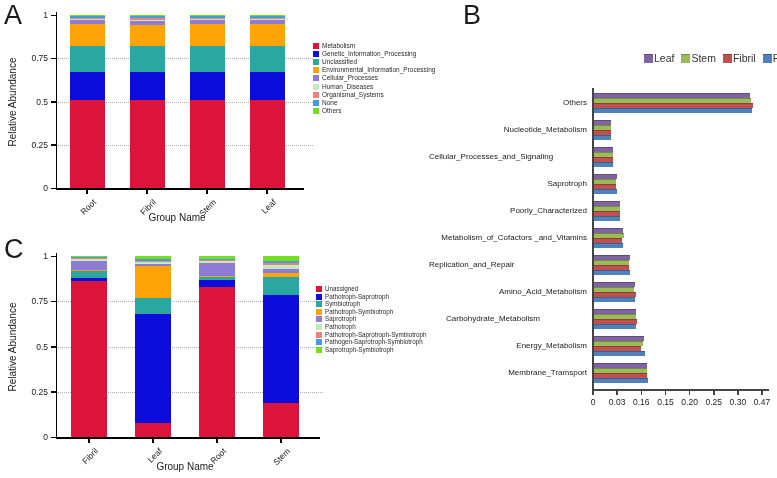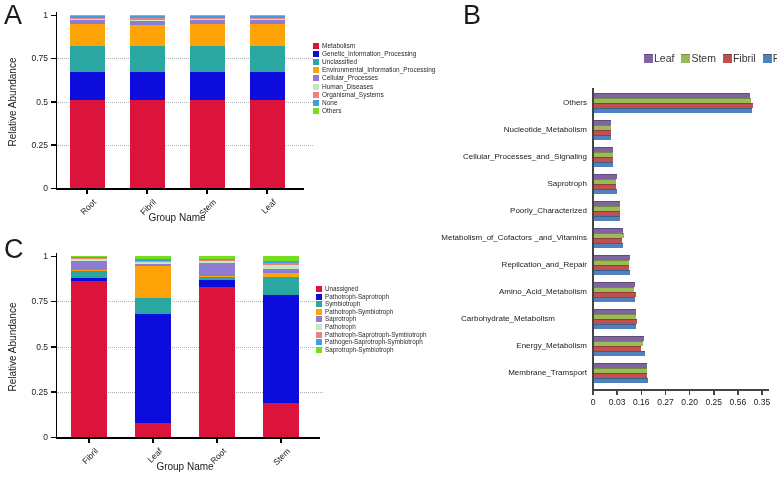--- a/index.html
+++ b/index.html
@@ -106,70 +106,70 @@
   <div id="chartB" class="chart-layer">
       <div style="position: absolute; left: 592px; top: 88px; width: 1.5px; height: 302.5px; background: rgb(68, 68, 68);"></div>
       <div style="position: absolute; left: 592px; top: 389px; width: 177.05px; height: 1.5px; background: rgb(68, 68, 68);"></div>
       <div style="position: absolute; left: 592.25px; top: 390.5px; width: 1.5px; height: 4.5px; background: rgb(68, 68, 68);"></div>
       <div style="position: absolute; left: 577px; top: 397px; width: 32px; text-align: center; font-size: 8.5px; color: rgb(26, 26, 26);">0</div>
       <div style="position: absolute; left: 616.4px; top: 390.5px; width: 1.5px; height: 4.5px; background: rgb(68, 68, 68);"></div>
       <div style="position: absolute; left: 601.15px; top: 397px; width: 32px; text-align: center; font-size: 8.5px; color: rgb(26, 26, 26);">0.03</div>
       <div style="position: absolute; left: 640.55px; top: 390.5px; width: 1.5px; height: 4.5px; background: rgb(68, 68, 68);"></div>
       <div style="position: absolute; left: 625.3px; top: 397px; width: 32px; text-align: center; font-size: 8.5px; color: rgb(26, 26, 26);">0.16</div>
       <div style="position: absolute; left: 664.7px; top: 390.5px; width: 1.5px; height: 4.5px; background: rgb(68, 68, 68);"></div>
-      <div style="position: absolute; left: 649.45px; top: 397px; width: 32px; text-align: center; font-size: 8.5px; color: rgb(26, 26, 26);">0.27</div>
+      <div style="position: absolute; left: 649.45px; top: 397px; width: 32px; text-align: center; font-size: 8.5px; color: rgb(26, 26, 26);">0.15</div>
       <div style="position: absolute; left: 688.85px; top: 390.5px; width: 1.5px; height: 4.5px; background: rgb(68, 68, 68);"></div>
       <div style="position: absolute; left: 673.6px; top: 397px; width: 32px; text-align: center; font-size: 8.5px; color: rgb(26, 26, 26);">0.20</div>
       <div style="position: absolute; left: 713px; top: 390.5px; width: 1.5px; height: 4.5px; background: rgb(68, 68, 68);"></div>
       <div style="position: absolute; left: 697.75px; top: 397px; width: 32px; text-align: center; font-size: 8.5px; color: rgb(26, 26, 26);">0.25</div>
       <div style="position: absolute; left: 737.15px; top: 390.5px; width: 1.5px; height: 4.5px; background: rgb(68, 68, 68);"></div>
-      <div style="position: absolute; left: 721.9px; top: 397px; width: 32px; text-align: center; font-size: 8.5px; color: rgb(26, 26, 26);">0.56</div>
+      <div style="position: absolute; left: 721.9px; top: 397px; width: 32px; text-align: center; font-size: 8.5px; color: rgb(26, 26, 26);">0.30</div>
       <div style="position: absolute; left: 761.3px; top: 390.5px; width: 1.5px; height: 4.5px; background: rgb(68, 68, 68);"></div>
-      <div style="position: absolute; left: 746.05px; top: 397px; width: 32px; text-align: center; font-size: 8.5px; color: rgb(26, 26, 26);">0.35</div>
+      <div style="position: absolute; left: 746.05px; top: 397px; width: 32px; text-align: center; font-size: 8.5px; color: rgb(26, 26, 26);">0.47</div>
       <div style="position: absolute; left: 429px; top: 98px; width: 158px; text-align: right; font-size: 8px; color: rgb(26, 26, 26); white-space: nowrap;">Others</div>
       <div style="position: absolute; left: 593.5px; top: 93.4px; width: 156.975px; height: 4.8px; background: rgb(128, 100, 162); box-shadow: rgba(0, 0, 0, 0.25) 0px 1px 0px inset;"></div>
       <div style="position: absolute; left: 593.5px; top: 98.2px; width: 157.941px; height: 4.8px; background: rgb(155, 187, 89); box-shadow: rgba(0, 0, 0, 0.25) 0px 1px 0px inset;"></div>
       <div style="position: absolute; left: 593.5px; top: 103px; width: 159.39px; height: 4.8px; background: rgb(192, 80, 77); box-shadow: rgba(0, 0, 0, 0.25) 0px 1px 0px inset;"></div>
       <div style="position: absolute; left: 593.5px; top: 107.8px; width: 158.424px; height: 4.8px; background: rgb(79, 129, 189); box-shadow: rgba(0, 0, 0, 0.25) 0px 1px 0px inset;"></div>
       <div style="position: absolute; left: 429px; top: 125px; width: 158px; text-align: right; font-size: 8px; color: rgb(26, 26, 26); white-space: nowrap;">Nucleotide_Metabolism</div>
       <div style="position: absolute; left: 593.5px; top: 120.4px; width: 17.388px; height: 4.8px; background: rgb(128, 100, 162); box-shadow: rgba(0, 0, 0, 0.25) 0px 1px 0px inset;"></div>
       <div style="position: absolute; left: 593.5px; top: 125.2px; width: 17.388px; height: 4.8px; background: rgb(155, 187, 89); box-shadow: rgba(0, 0, 0, 0.25) 0px 1px 0px inset;"></div>
       <div style="position: absolute; left: 593.5px; top: 130px; width: 17.388px; height: 4.8px; background: rgb(192, 80, 77); box-shadow: rgba(0, 0, 0, 0.25) 0px 1px 0px inset;"></div>
       <div style="position: absolute; left: 593.5px; top: 134.8px; width: 17.388px; height: 4.8px; background: rgb(79, 129, 189); box-shadow: rgba(0, 0, 0, 0.25) 0px 1px 0px inset;"></div>
-      <div style="position: absolute; left: 429px; top: 152px; width: 158px; text-align: right; font-size: 8px; color: rgb(26, 26, 26); white-space: nowrap;">Cellular_Processes_and_Signaling</div>
+      <div style="position: absolute; left: 429px; top: 152px; width: 158px; text-align: left; font-size: 8px; color: rgb(26, 26, 26); white-space: nowrap;">Cellular_Processes_and_Signaling</div>
       <div style="position: absolute; left: 593.5px; top: 147.4px; width: 19.32px; height: 4.8px; background: rgb(128, 100, 162); box-shadow: rgba(0, 0, 0, 0.25) 0px 1px 0px inset;"></div>
       <div style="position: absolute; left: 593.5px; top: 152.2px; width: 19.32px; height: 4.8px; background: rgb(155, 187, 89); box-shadow: rgba(0, 0, 0, 0.25) 0px 1px 0px inset;"></div>
       <div style="position: absolute; left: 593.5px; top: 157px; width: 19.32px; height: 4.8px; background: rgb(192, 80, 77); box-shadow: rgba(0, 0, 0, 0.25) 0px 1px 0px inset;"></div>
       <div style="position: absolute; left: 593.5px; top: 161.8px; width: 19.803px; height: 4.8px; background: rgb(79, 129, 189); box-shadow: rgba(0, 0, 0, 0.25) 0px 1px 0px inset;"></div>
       <div style="position: absolute; left: 429px; top: 179px; width: 158px; text-align: right; font-size: 8px; color: rgb(26, 26, 26); white-space: nowrap;">Saprotroph</div>
       <div style="position: absolute; left: 593.5px; top: 174.4px; width: 23.184px; height: 4.8px; background: rgb(128, 100, 162); box-shadow: rgba(0, 0, 0, 0.25) 0px 1px 0px inset;"></div>
       <div style="position: absolute; left: 593.5px; top: 179.2px; width: 22.701px; height: 4.8px; background: rgb(155, 187, 89); box-shadow: rgba(0, 0, 0, 0.25) 0px 1px 0px inset;"></div>
       <div style="position: absolute; left: 593.5px; top: 184px; width: 22.701px; height: 4.8px; background: rgb(192, 80, 77); box-shadow: rgba(0, 0, 0, 0.25) 0px 1px 0px inset;"></div>
       <div style="position: absolute; left: 593.5px; top: 188.8px; width: 23.184px; height: 4.8px; background: rgb(79, 129, 189); box-shadow: rgba(0, 0, 0, 0.25) 0px 1px 0px inset;"></div>
       <div style="position: absolute; left: 429px; top: 206px; width: 158px; text-align: right; font-size: 8px; color: rgb(26, 26, 26); white-space: nowrap;">Poorly_Characterized</div>
       <div style="position: absolute; left: 593.5px; top: 201.4px; width: 26.565px; height: 4.8px; background: rgb(128, 100, 162); box-shadow: rgba(0, 0, 0, 0.25) 0px 1px 0px inset;"></div>
       <div style="position: absolute; left: 593.5px; top: 206.2px; width: 26.082px; height: 4.8px; background: rgb(155, 187, 89); box-shadow: rgba(0, 0, 0, 0.25) 0px 1px 0px inset;"></div>
       <div style="position: absolute; left: 593.5px; top: 211px; width: 26.082px; height: 4.8px; background: rgb(192, 80, 77); box-shadow: rgba(0, 0, 0, 0.25) 0px 1px 0px inset;"></div>
       <div style="position: absolute; left: 593.5px; top: 215.8px; width: 26.565px; height: 4.8px; background: rgb(79, 129, 189); box-shadow: rgba(0, 0, 0, 0.25) 0px 1px 0px inset;"></div>
       <div style="position: absolute; left: 429px; top: 233px; width: 158px; text-align: right; font-size: 8px; color: rgb(26, 26, 26); white-space: nowrap;">Metabolism_of_Cofactors _and_Vitamins</div>
       <div style="position: absolute; left: 593.5px; top: 228.4px; width: 29.463px; height: 4.8px; background: rgb(128, 100, 162); box-shadow: rgba(0, 0, 0, 0.25) 0px 1px 0px inset;"></div>
       <div style="position: absolute; left: 593.5px; top: 233.2px; width: 30.429px; height: 4.8px; background: rgb(155, 187, 89); box-shadow: rgba(0, 0, 0, 0.25) 0px 1px 0px inset;"></div>
       <div style="position: absolute; left: 593.5px; top: 238px; width: 28.497px; height: 4.8px; background: rgb(192, 80, 77); box-shadow: rgba(0, 0, 0, 0.25) 0px 1px 0px inset;"></div>
       <div style="position: absolute; left: 593.5px; top: 242.8px; width: 29.946px; height: 4.8px; background: rgb(79, 129, 189); box-shadow: rgba(0, 0, 0, 0.25) 0px 1px 0px inset;"></div>
-      <div style="position: absolute; left: 429px; top: 260px; width: 158px; text-align: right; font-size: 8px; color: rgb(26, 26, 26); white-space: nowrap;">Replication_and_Repair</div>
+      <div style="position: absolute; left: 429px; top: 260px; width: 158px; text-align: left; font-size: 8px; color: rgb(26, 26, 26); white-space: nowrap;">Replication_and_Repair</div>
       <div style="position: absolute; left: 593.5px; top: 255.4px; width: 36.225px; height: 4.8px; background: rgb(128, 100, 162); box-shadow: rgba(0, 0, 0, 0.25) 0px 1px 0px inset;"></div>
       <div style="position: absolute; left: 593.5px; top: 260.2px; width: 35.742px; height: 4.8px; background: rgb(155, 187, 89); box-shadow: rgba(0, 0, 0, 0.25) 0px 1px 0px inset;"></div>
       <div style="position: absolute; left: 593.5px; top: 265px; width: 35.742px; height: 4.8px; background: rgb(192, 80, 77); box-shadow: rgba(0, 0, 0, 0.25) 0px 1px 0px inset;"></div>
       <div style="position: absolute; left: 593.5px; top: 269.8px; width: 36.225px; height: 4.8px; background: rgb(79, 129, 189); box-shadow: rgba(0, 0, 0, 0.25) 0px 1px 0px inset;"></div>
       <div style="position: absolute; left: 429px; top: 287px; width: 158px; text-align: right; font-size: 8px; color: rgb(26, 26, 26); white-space: nowrap;">Amino_Acid_Metabolism</div>
       <div style="position: absolute; left: 593.5px; top: 282.4px; width: 41.538px; height: 4.8px; background: rgb(128, 100, 162); box-shadow: rgba(0, 0, 0, 0.25) 0px 1px 0px inset;"></div>
       <div style="position: absolute; left: 593.5px; top: 287.2px; width: 40.572px; height: 4.8px; background: rgb(155, 187, 89); box-shadow: rgba(0, 0, 0, 0.25) 0px 1px 0px inset;"></div>
       <div style="position: absolute; left: 593.5px; top: 292px; width: 42.504px; height: 4.8px; background: rgb(192, 80, 77); box-shadow: rgba(0, 0, 0, 0.25) 0px 1px 0px inset;"></div>
       <div style="position: absolute; left: 593.5px; top: 296.8px; width: 41.538px; height: 4.8px; background: rgb(79, 129, 189); box-shadow: rgba(0, 0, 0, 0.25) 0px 1px 0px inset;"></div>
-      <div style="position: absolute; left: 429px; top: 314px; width: 158px; text-align: center; font-size: 8px; color: rgb(26, 26, 26); white-space: nowrap;">Carbohydrate_Metabolism</div>
+      <div style="position: absolute; left: 446px; top: 314px; width: 158px; text-align: left; font-size: 8px; color: rgb(26, 26, 26); white-space: nowrap;">Carbohydrate_Metabolism</div>
       <div style="position: absolute; left: 593.5px; top: 309.4px; width: 42.987px; height: 4.8px; background: rgb(128, 100, 162); box-shadow: rgba(0, 0, 0, 0.25) 0px 1px 0px inset;"></div>
       <div style="position: absolute; left: 593.5px; top: 314.2px; width: 42.504px; height: 4.8px; background: rgb(155, 187, 89); box-shadow: rgba(0, 0, 0, 0.25) 0px 1px 0px inset;"></div>
       <div style="position: absolute; left: 593.5px; top: 319px; width: 43.953px; height: 4.8px; background: rgb(192, 80, 77); box-shadow: rgba(0, 0, 0, 0.25) 0px 1px 0px inset;"></div>
       <div style="position: absolute; left: 593.5px; top: 323.8px; width: 42.987px; height: 4.8px; background: rgb(79, 129, 189); box-shadow: rgba(0, 0, 0, 0.25) 0px 1px 0px inset;"></div>
       <div style="position: absolute; left: 429px; top: 341px; width: 158px; text-align: right; font-size: 8px; color: rgb(26, 26, 26); white-space: nowrap;">Energy_Metabolism</div>
       <div style="position: absolute; left: 593.5px; top: 336.4px; width: 50.715px; height: 4.8px; background: rgb(128, 100, 162); box-shadow: rgba(0, 0, 0, 0.25) 0px 1px 0px inset;"></div>
       <div style="position: absolute; left: 593.5px; top: 341.2px; width: 49.749px; height: 4.8px; background: rgb(155, 187, 89); box-shadow: rgba(0, 0, 0, 0.25) 0px 1px 0px inset;"></div>
       <div style="position: absolute; left: 593.5px; top: 346px; width: 47.817px; height: 4.8px; background: rgb(192, 80, 77); box-shadow: rgba(0, 0, 0, 0.25) 0px 1px 0px inset;"></div>
       <div style="position: absolute; left: 593.5px; top: 350.8px; width: 51.198px; height: 4.8px; background: rgb(79, 129, 189); box-shadow: rgba(0, 0, 0, 0.25) 0px 1px 0px inset;"></div>
       <div style="position: absolute; left: 429px; top: 368px; width: 158px; text-align: right; font-size: 8px; color: rgb(26, 26, 26); white-space: nowrap;">Membrane_Tramsport</div>

